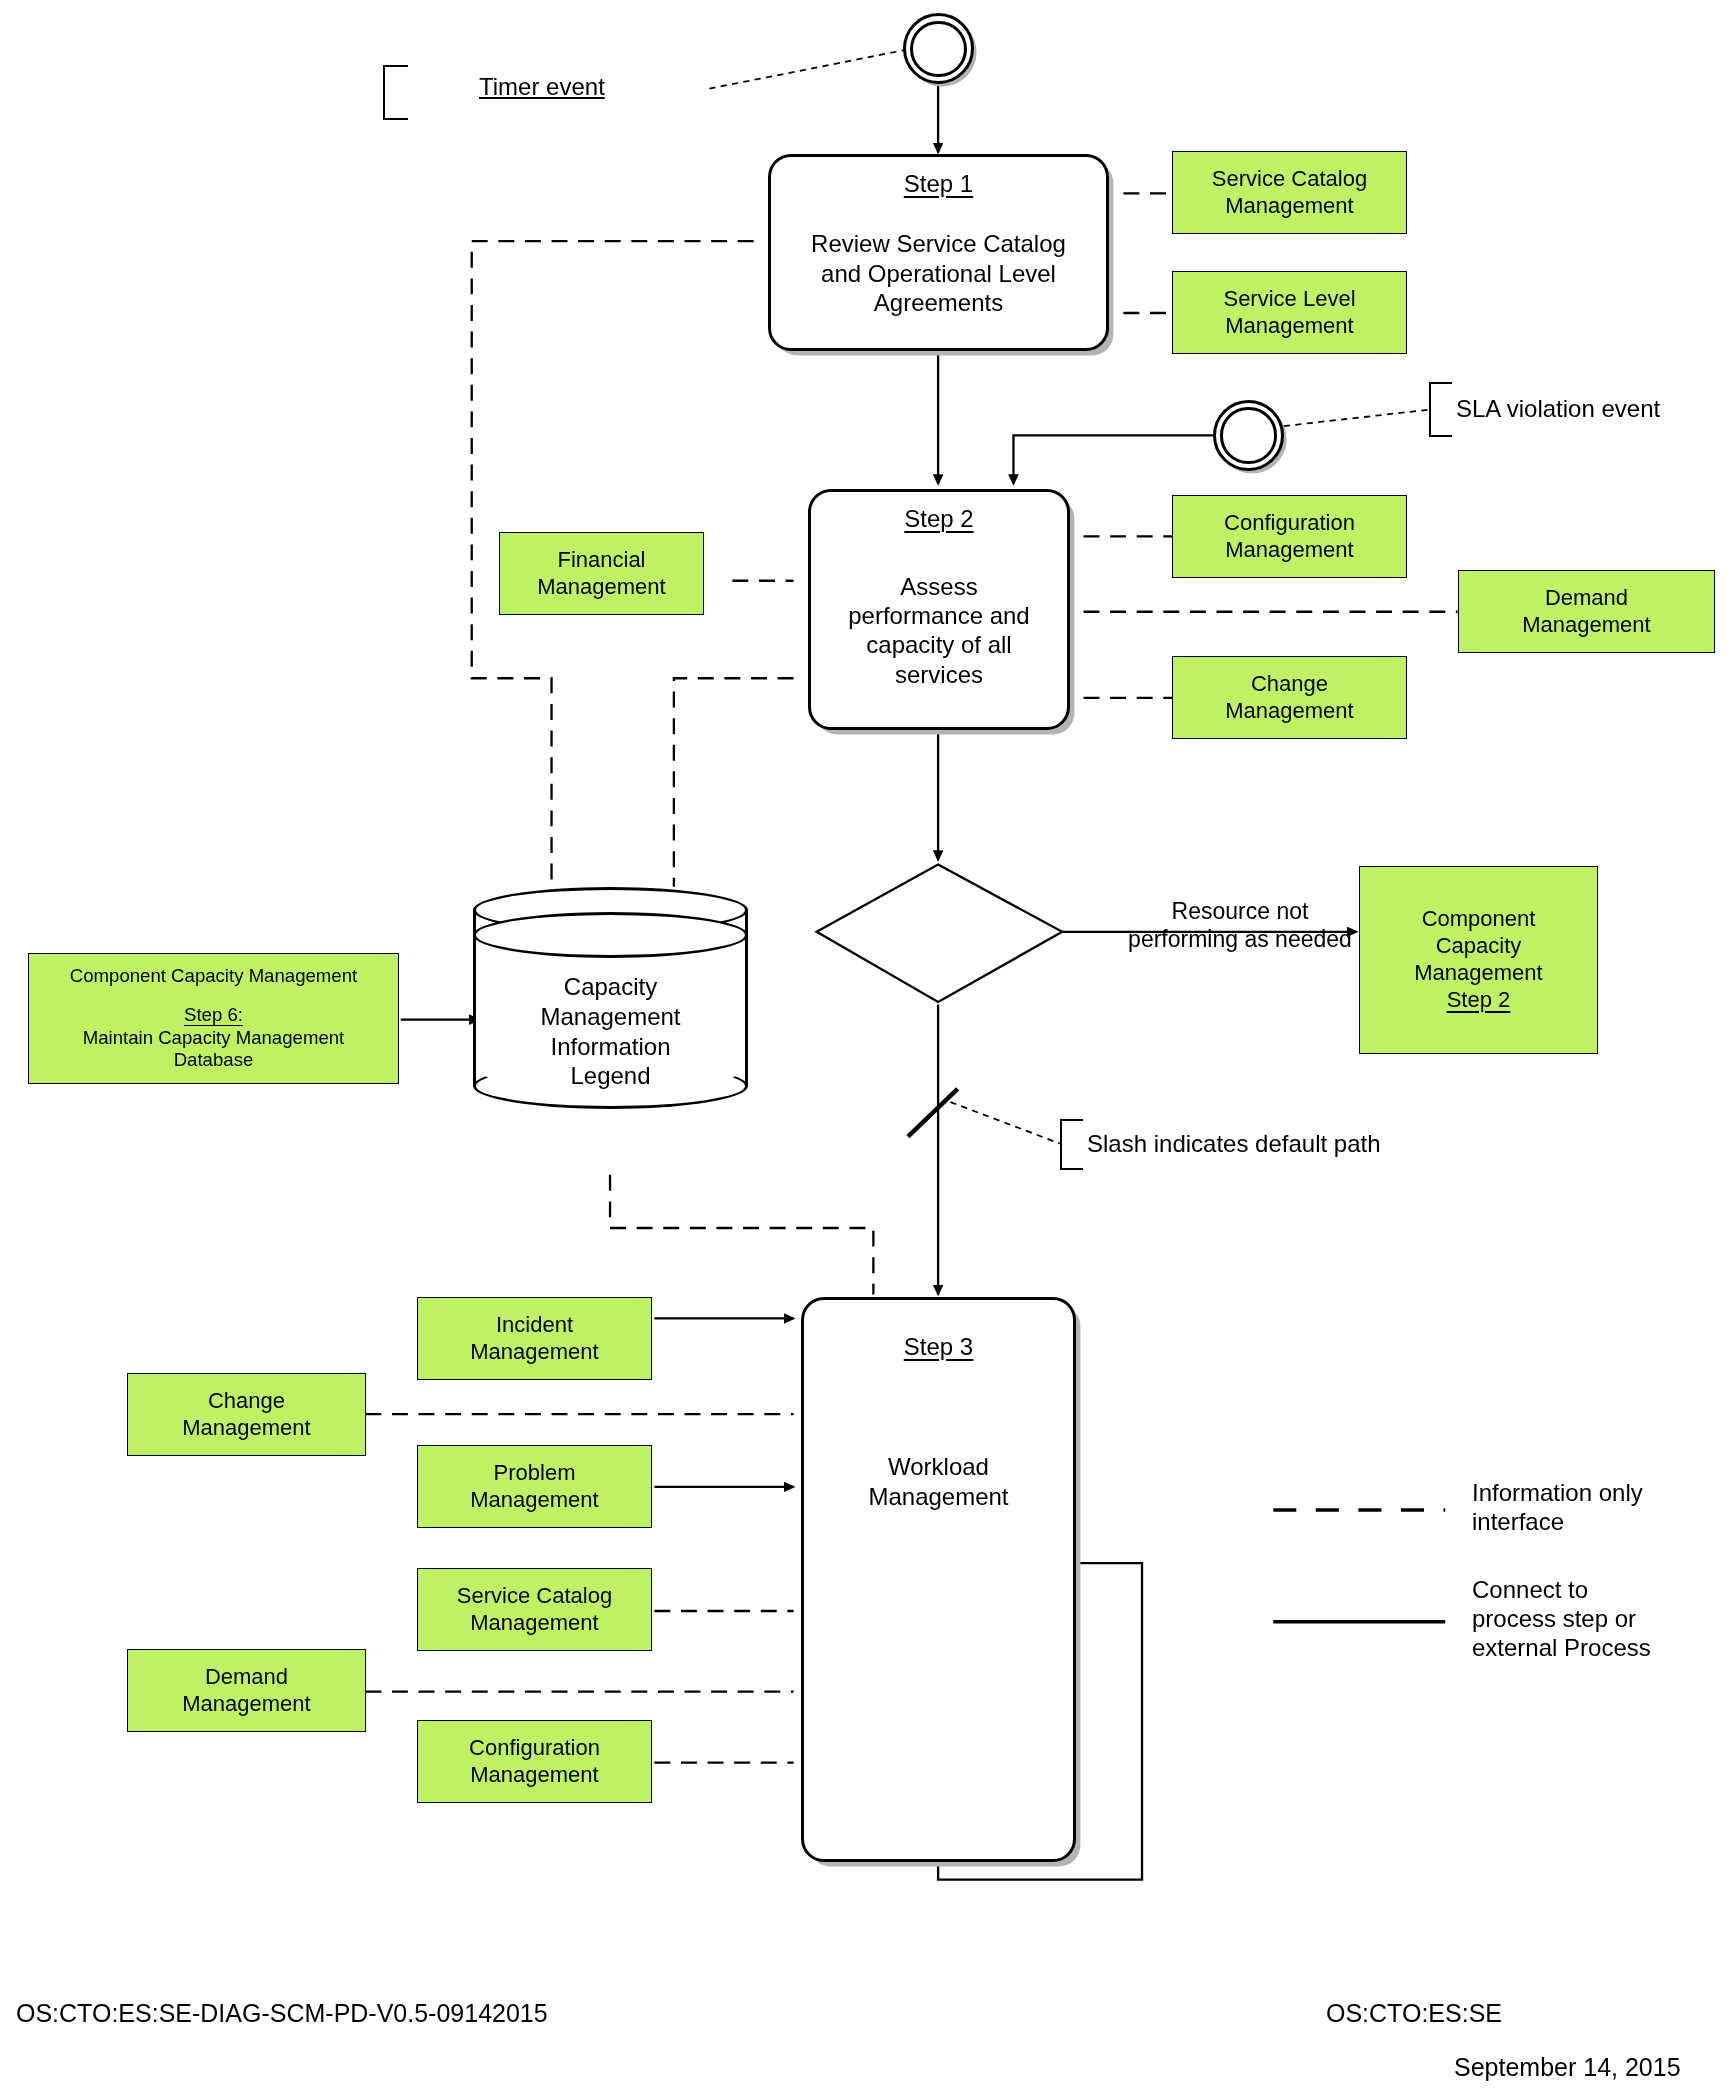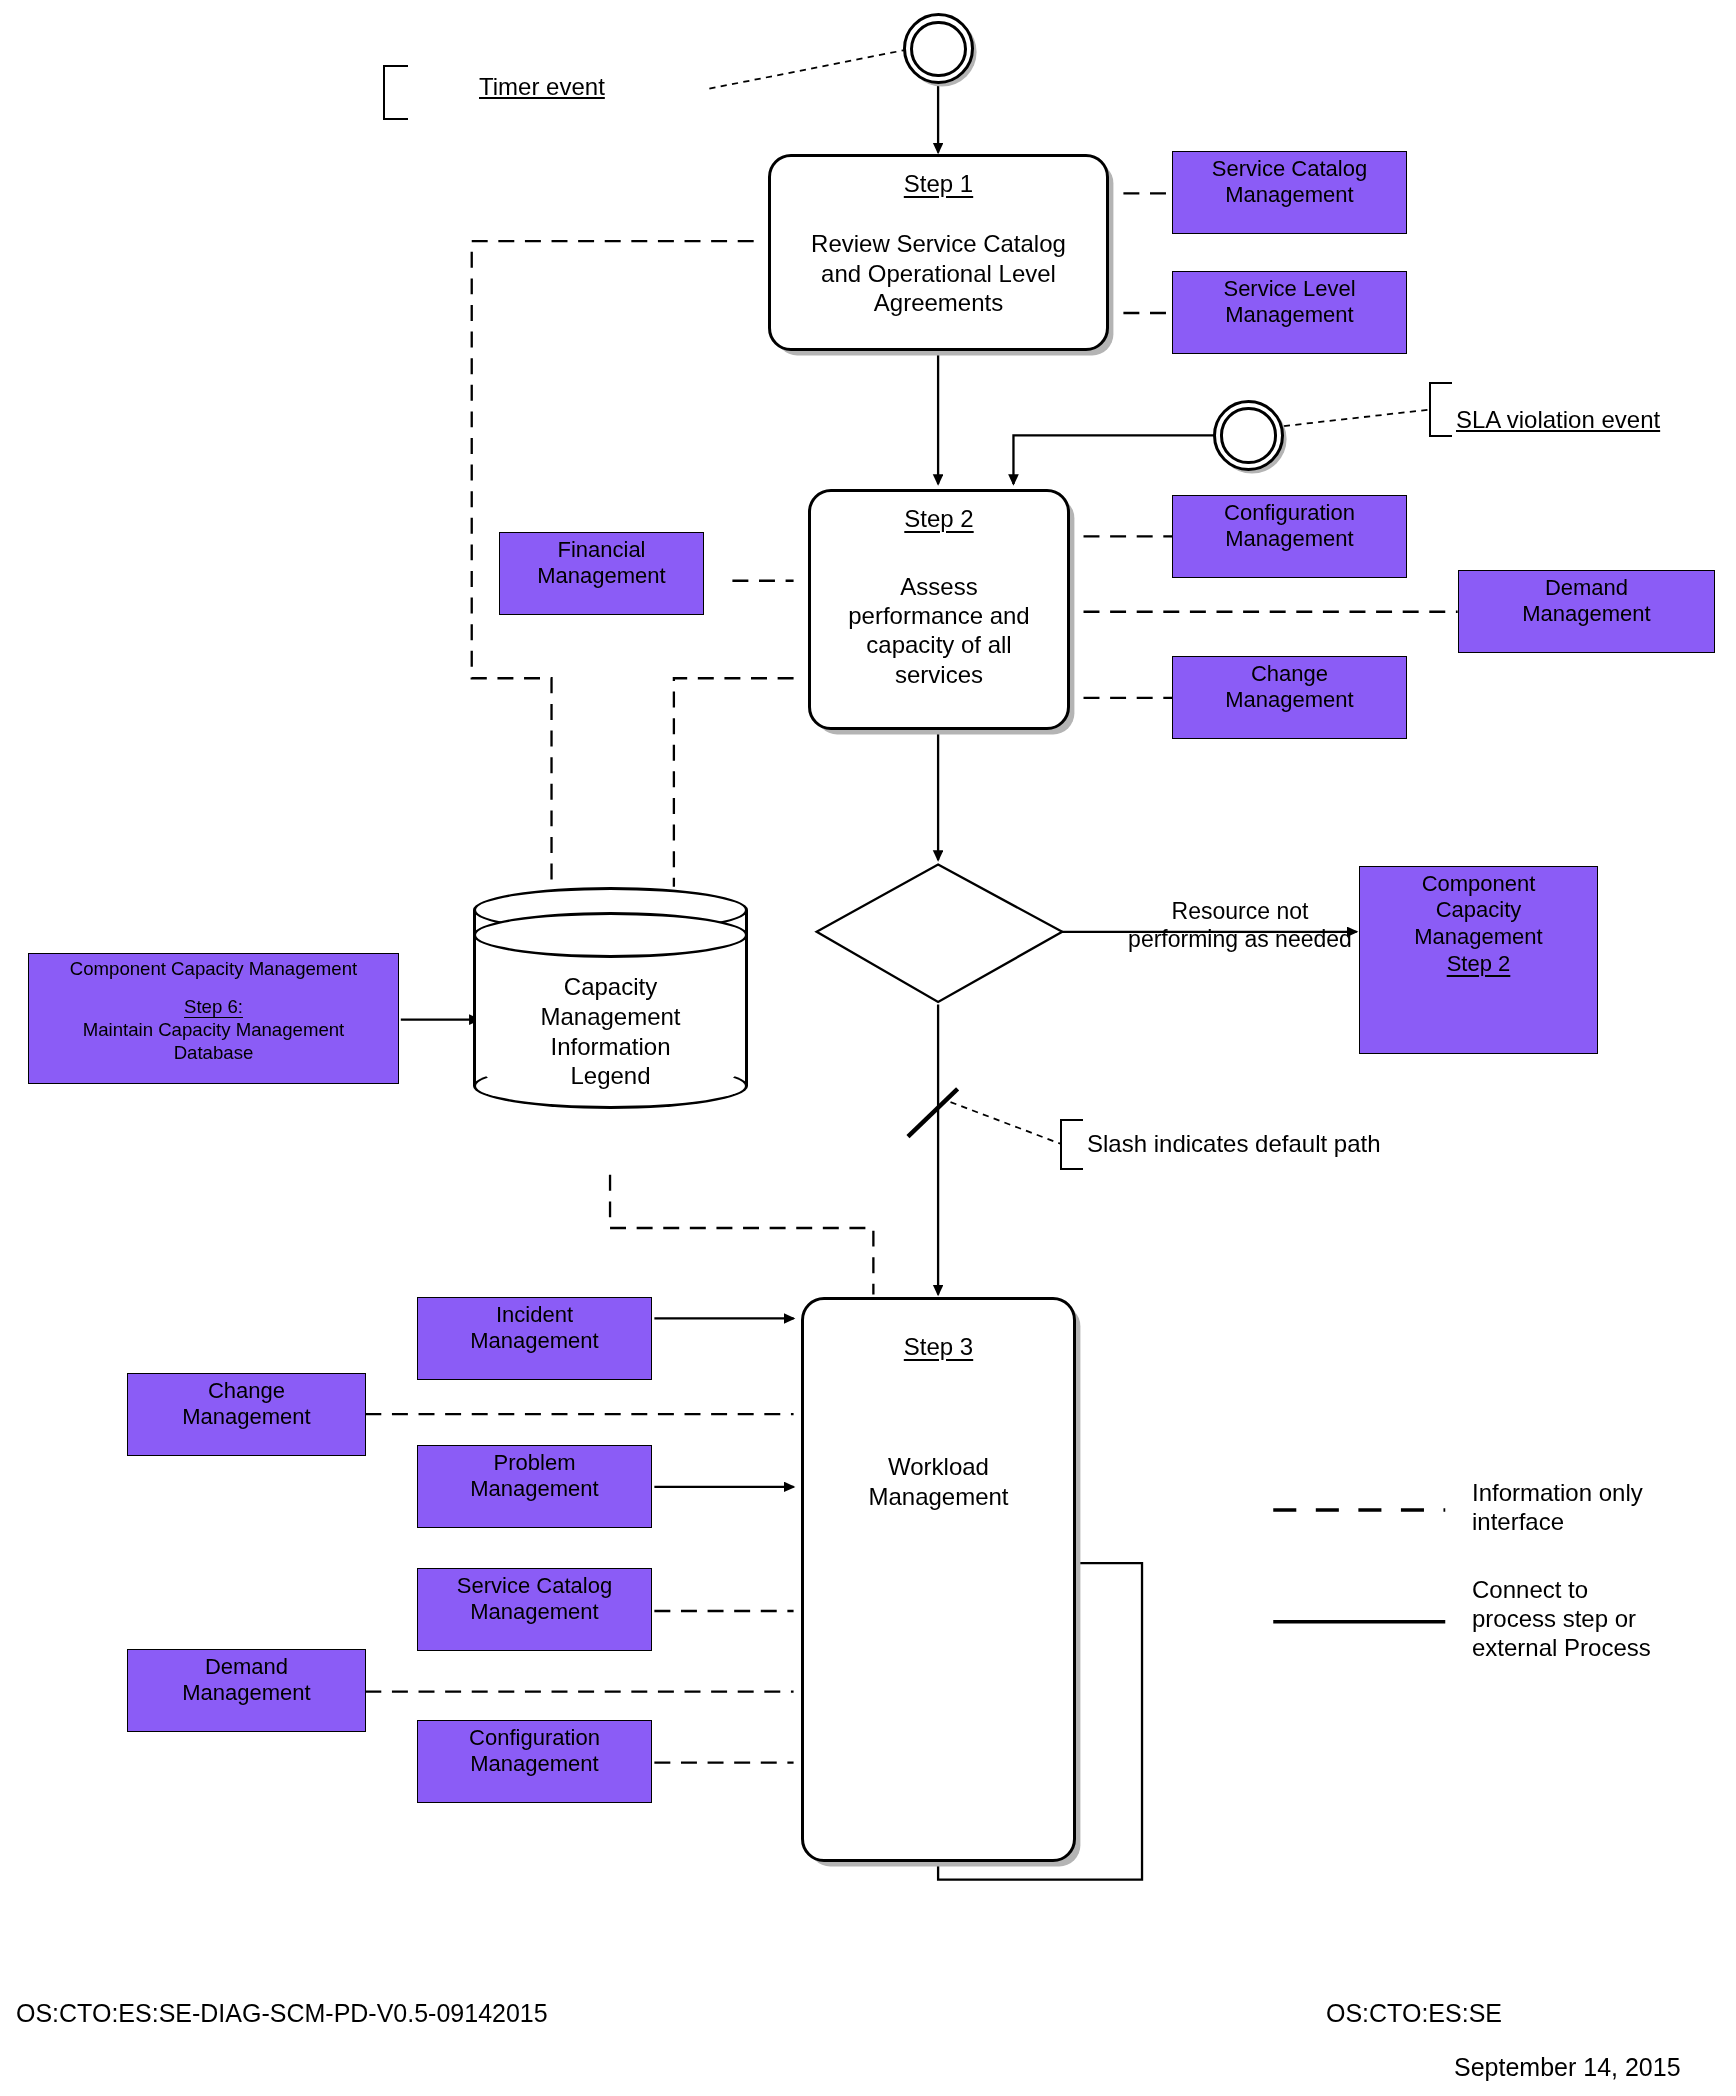--- a/index.html
+++ b/index.html
@@ -52,23 +52,23 @@
     display: flex;
     align-items: center;
     justify-content: center;
     padding: 0 14px;
     font-size: 24px;
   }
 
   
   .subproc {
     border: 1.8px solid #000;
-    background: #8b5cf6;
+    background: #bef264;
     display: flex;
-    align-items: flex-start;
+    align-items: center;
     font-size: 22px;
   }
   .subproc .bar-l { width: 19.5px; border-right: 1.8px solid #000; flex: none; }
   .subproc .bar-r { width: 19.5px; border-left: 1.8px solid #000; flex: none; }
   .subproc .sp-text {
     flex: 1;
     display: flex;
     flex-direction: column;
     align-items: center;
     justify-content: center;
@@ -282,21 +282,21 @@
     <div class="bar-l"></div>
     <div class="sp-text">
       <div>Service Level</div>
       <div>Management</div>
     </div>
     <div class="bar-r"></div>
   </div>
 
   <div class="event-circle" style="left:1213px; top:400px; width:71px; height:71px;"></div>
   <div class="bracket" style="left:1429px; top:382px; width:23px; height:55px;"></div>
-  <div class="annot-text" style="left:1456px; top:406px;text-decoration:underline;">SLA violation event</div>
+  <div class="annot-text" style="left:1456px; top:395px;">SLA violation event</div>
 
   <div class="node step" style="left:808px; top:489px; width:262px; height:241px;">
     <div class="step-no">Step 2</div>
     <div class="step-body">
       <div>
         <div>Assess</div>
         <div>performance and</div>
         <div>capacity of all</div>
         <div>services</div>
       </div>

